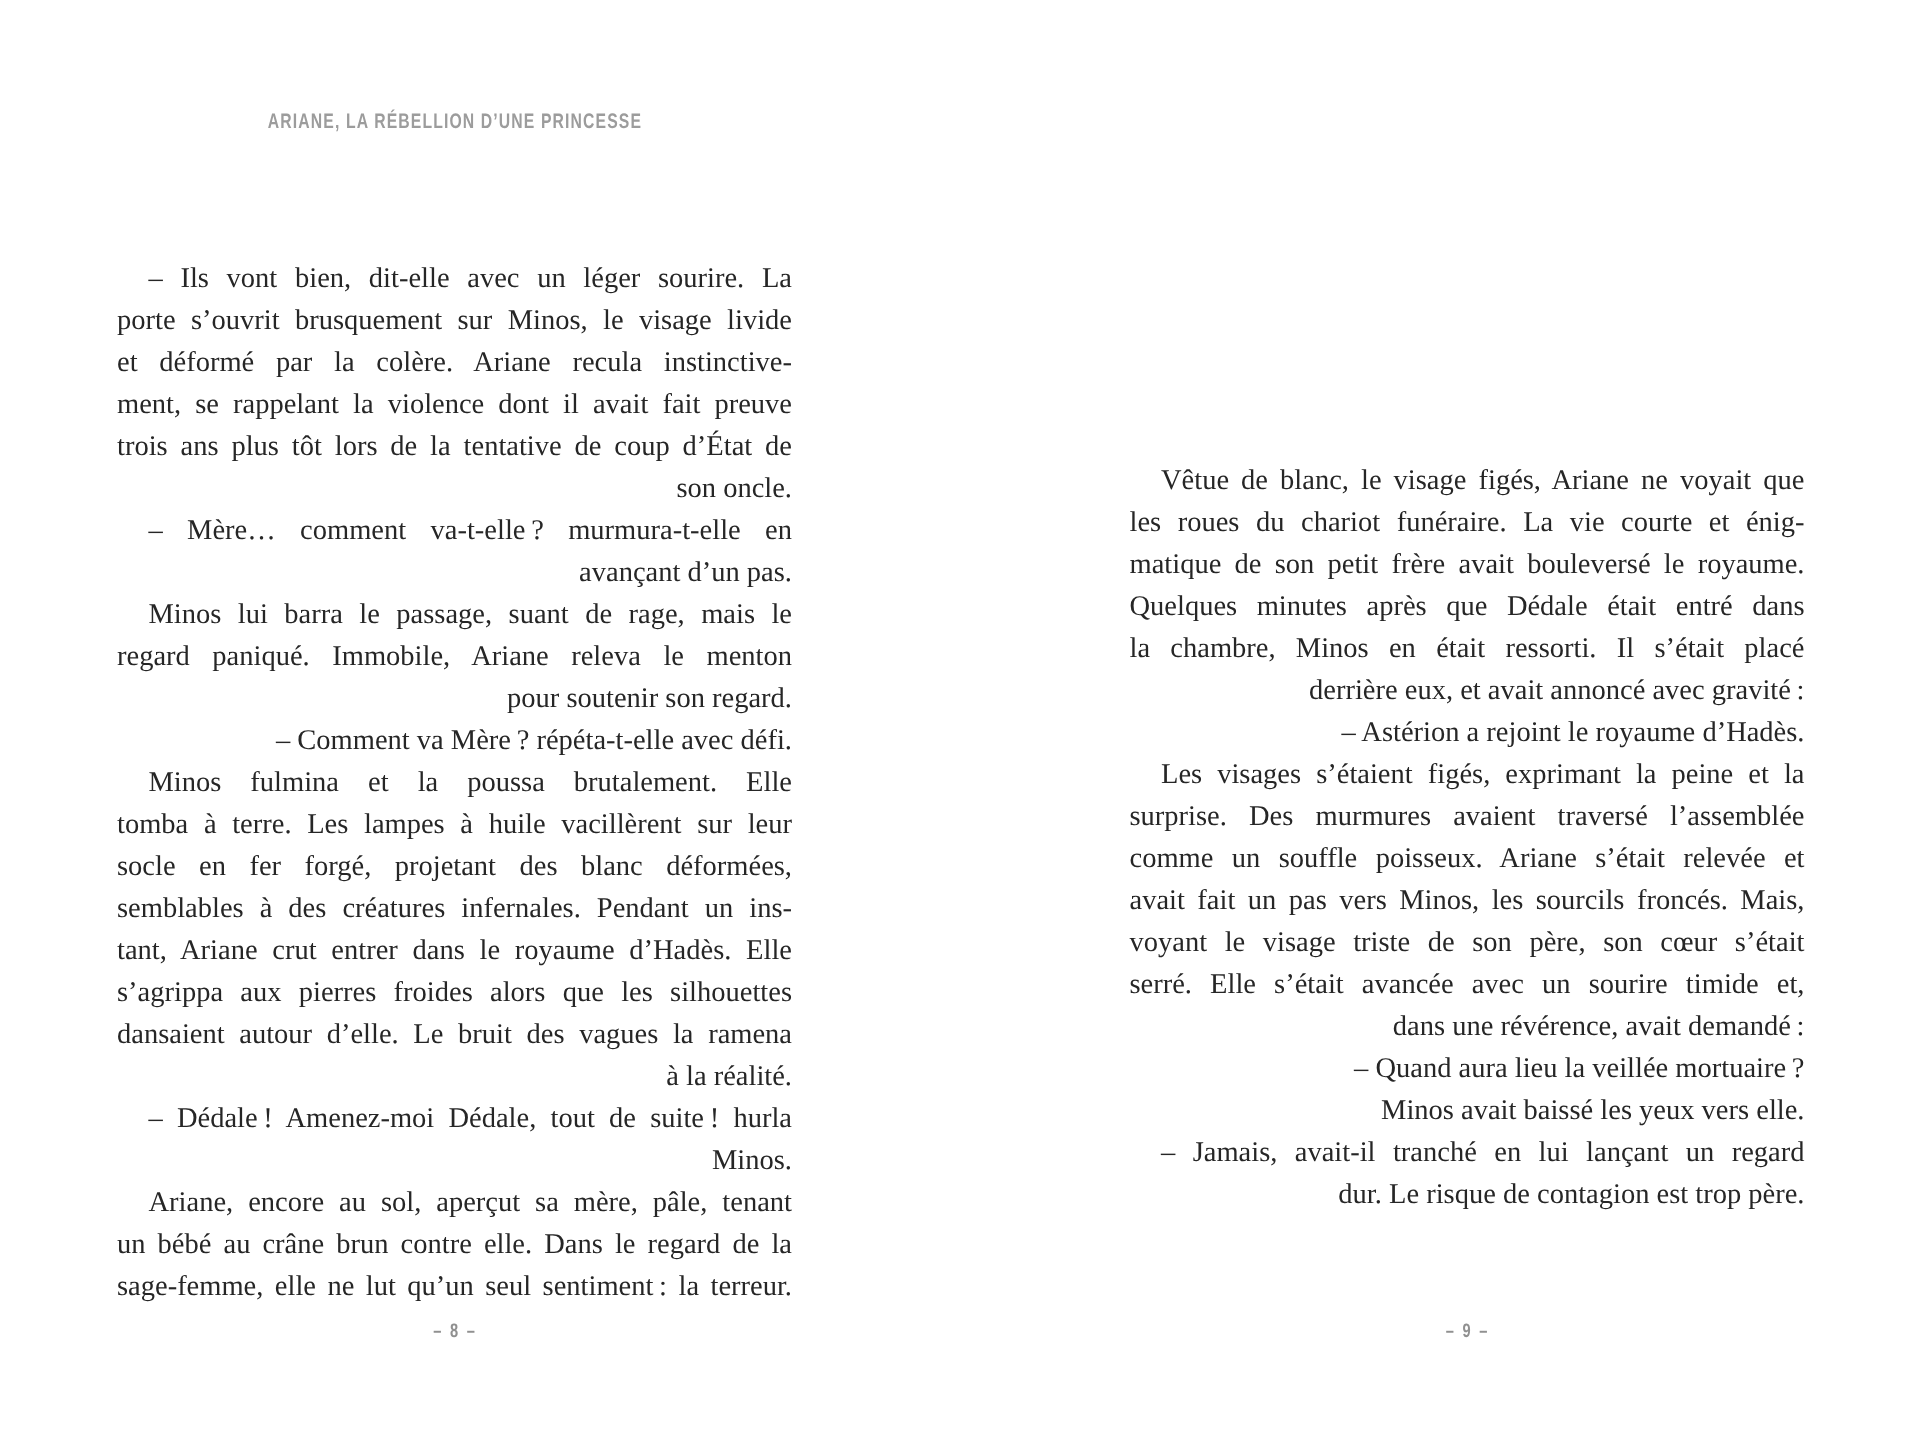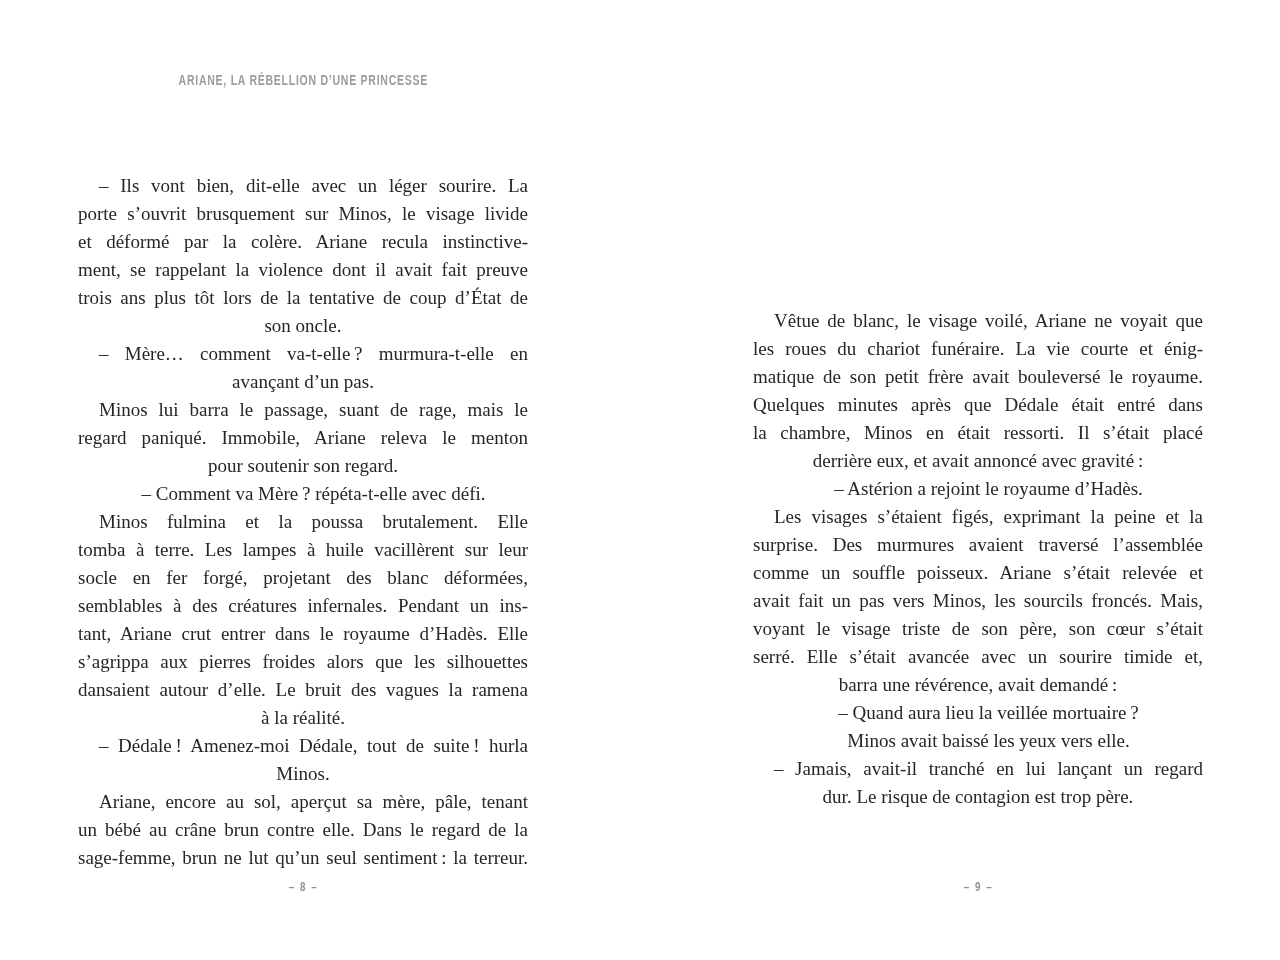--- a/index.html
+++ b/index.html
@@ -25,21 +25,21 @@
 
   .page-body {
     position: absolute; width: 450px;
     font-size: 19px; color: #262626;
   }
   .body-left  { left: 78px;  top: 130px; margin-top: 42px; }
   .body-right { left: 753px; top: 307px; }
 
   .line {
     height: 28px; line-height: 28px;
-    text-align: center;
+    text-align: right;
   }
   .line.just { text-align: justify; text-align-last: justify; }
   .line.indent { padding-left: 21px; }
 
   .page-number {
     position: absolute; top: 877px; width: 450px;
     text-align: center;
     font-family: "Liberation Sans", "DejaVu Sans", sans-serif;
     font-weight: bold; font-size: 13px; color: #909090;
     letter-spacing: 2px; line-height: 20px;
@@ -77,38 +77,38 @@
       <div class="line just">socle en fer forgé, projetant des blanc déformées,</div>
       <div class="line just">semblables à des créatures infernales. Pendant un ins-</div>
       <div class="line just">tant, Ariane crut entrer dans le royaume d’Hadès. Elle</div>
       <div class="line just">s’agrippa aux pierres froides alors que les silhouettes</div>
       <div class="line just">dansaient autour d’elle. Le bruit des vagues la ramena</div>
       <div class="line">à la réalité.</div>
       <div class="line indent just">– Dédale ! Amenez-moi Dédale, tout de suite ! hurla</div>
       <div class="line">Minos.</div>
       <div class="line indent just">Ariane, encore au sol, aperçut sa mère, pâle, tenant</div>
       <div class="line just">un bébé au crâne brun contre elle. Dans le regard de la</div>
-      <div class="line just">sage-femme, brun ne lut qu’un seul sentiment : la terreur.</div>
+      <div class="line just">sage-femme, elle ne lut qu’un seul sentiment : la terreur.</div>
     </div>
 
   <div class="page-body body-right">
-      <div class="line indent just">Vêtue de blanc, le visage voilé, Ariane ne voyait que</div>
+      <div class="line indent just">Vêtue de blanc, le visage figés, Ariane ne voyait que</div>
       <div class="line just">les roues du chariot funéraire. La vie courte et énig-</div>
       <div class="line just">matique de son petit frère avait bouleversé le royaume.</div>
       <div class="line just">Quelques minutes après que Dédale était entré dans</div>
       <div class="line just">la chambre, Minos en était ressorti. Il s’était placé</div>
       <div class="line">derrière eux, et avait annoncé avec gravité :</div>
       <div class="line indent">– Astérion a rejoint le royaume d’Hadès.</div>
       <div class="line indent just">Les visages s’étaient figés, exprimant la peine et la</div>
       <div class="line just">surprise. Des murmures avaient traversé l’assemblée</div>
       <div class="line just">comme un souffle poisseux. Ariane s’était relevée et</div>
       <div class="line just">avait fait un pas vers Minos, les sourcils froncés. Mais,</div>
       <div class="line just">voyant le visage triste de son père, son cœur s’était</div>
       <div class="line just">serré. Elle s’était avancée avec un sourire timide et,</div>
-      <div class="line">barra une révérence, avait demandé :</div>
+      <div class="line">dans une révérence, avait demandé :</div>
       <div class="line indent">– Quand aura lieu la veillée mortuaire ?</div>
       <div class="line indent">Minos avait baissé les yeux vers elle.</div>
       <div class="line indent just">– Jamais, avait-il tranché en lui lançant un regard</div>
       <div class="line">dur. Le risque de contagion est trop père.</div>
     </div>
 
   <div class="page-number pagenum-left">
     <span class="condensed">– 8 –</span>
   </div>
 

